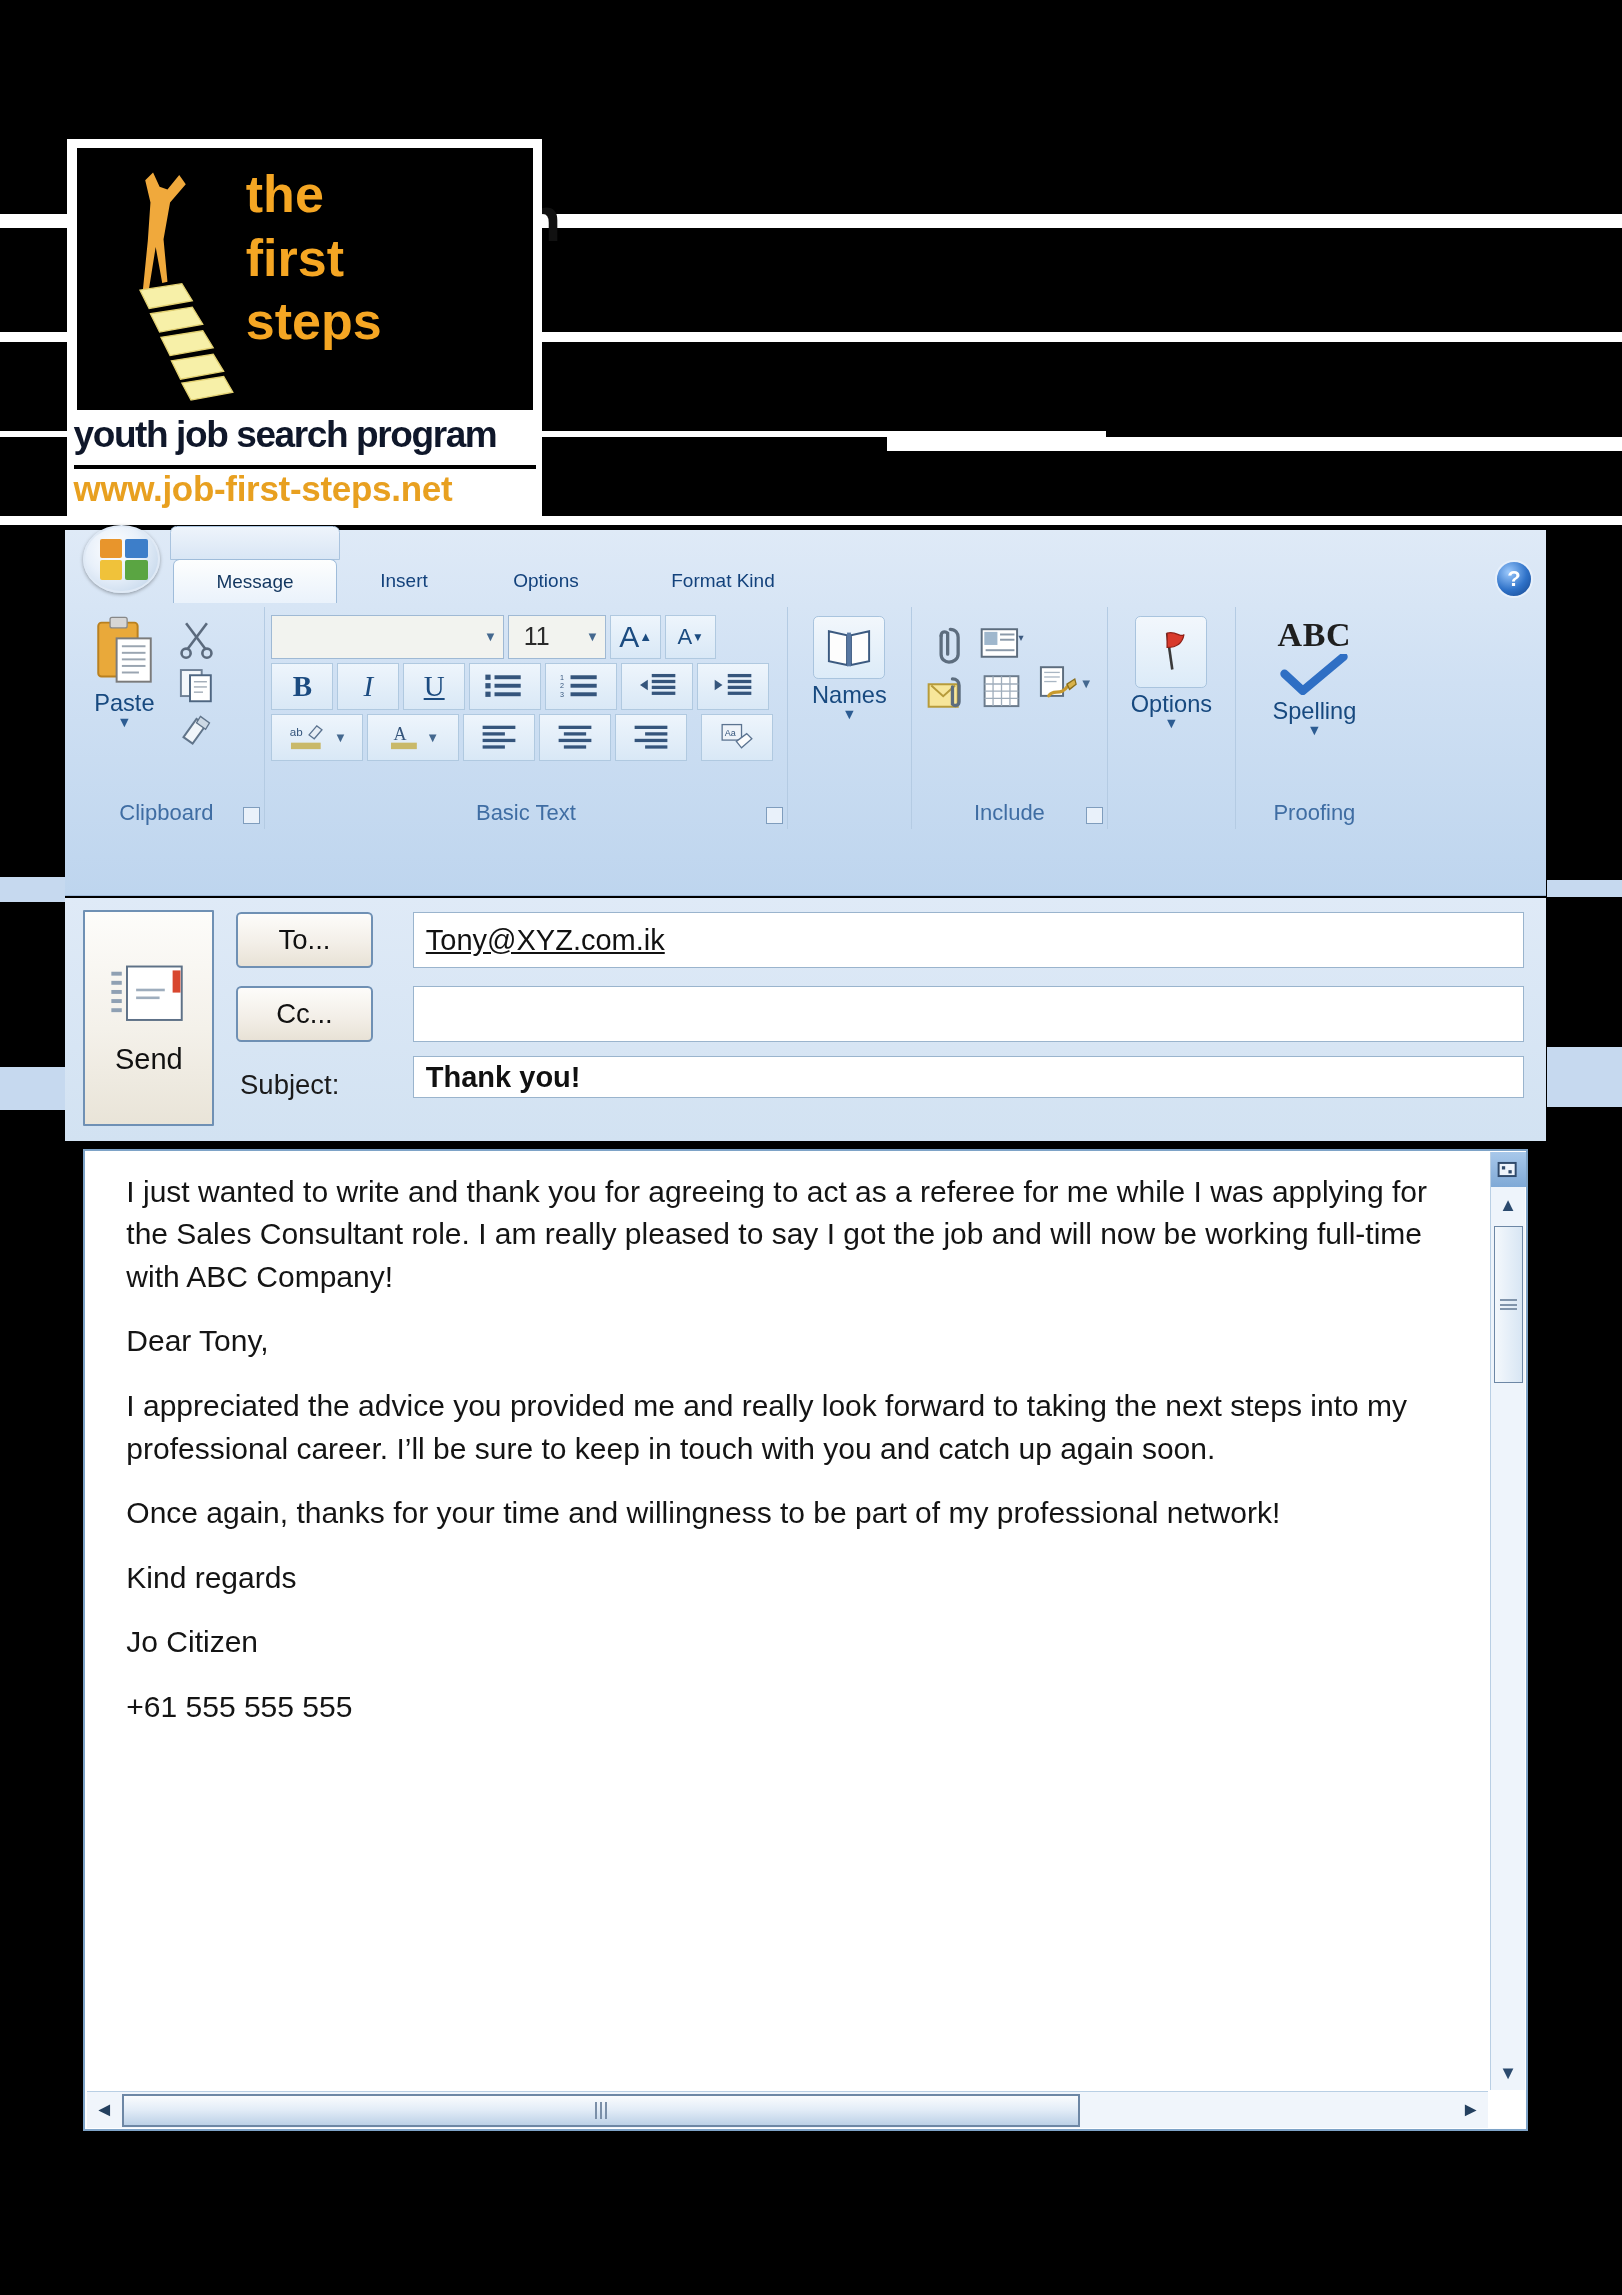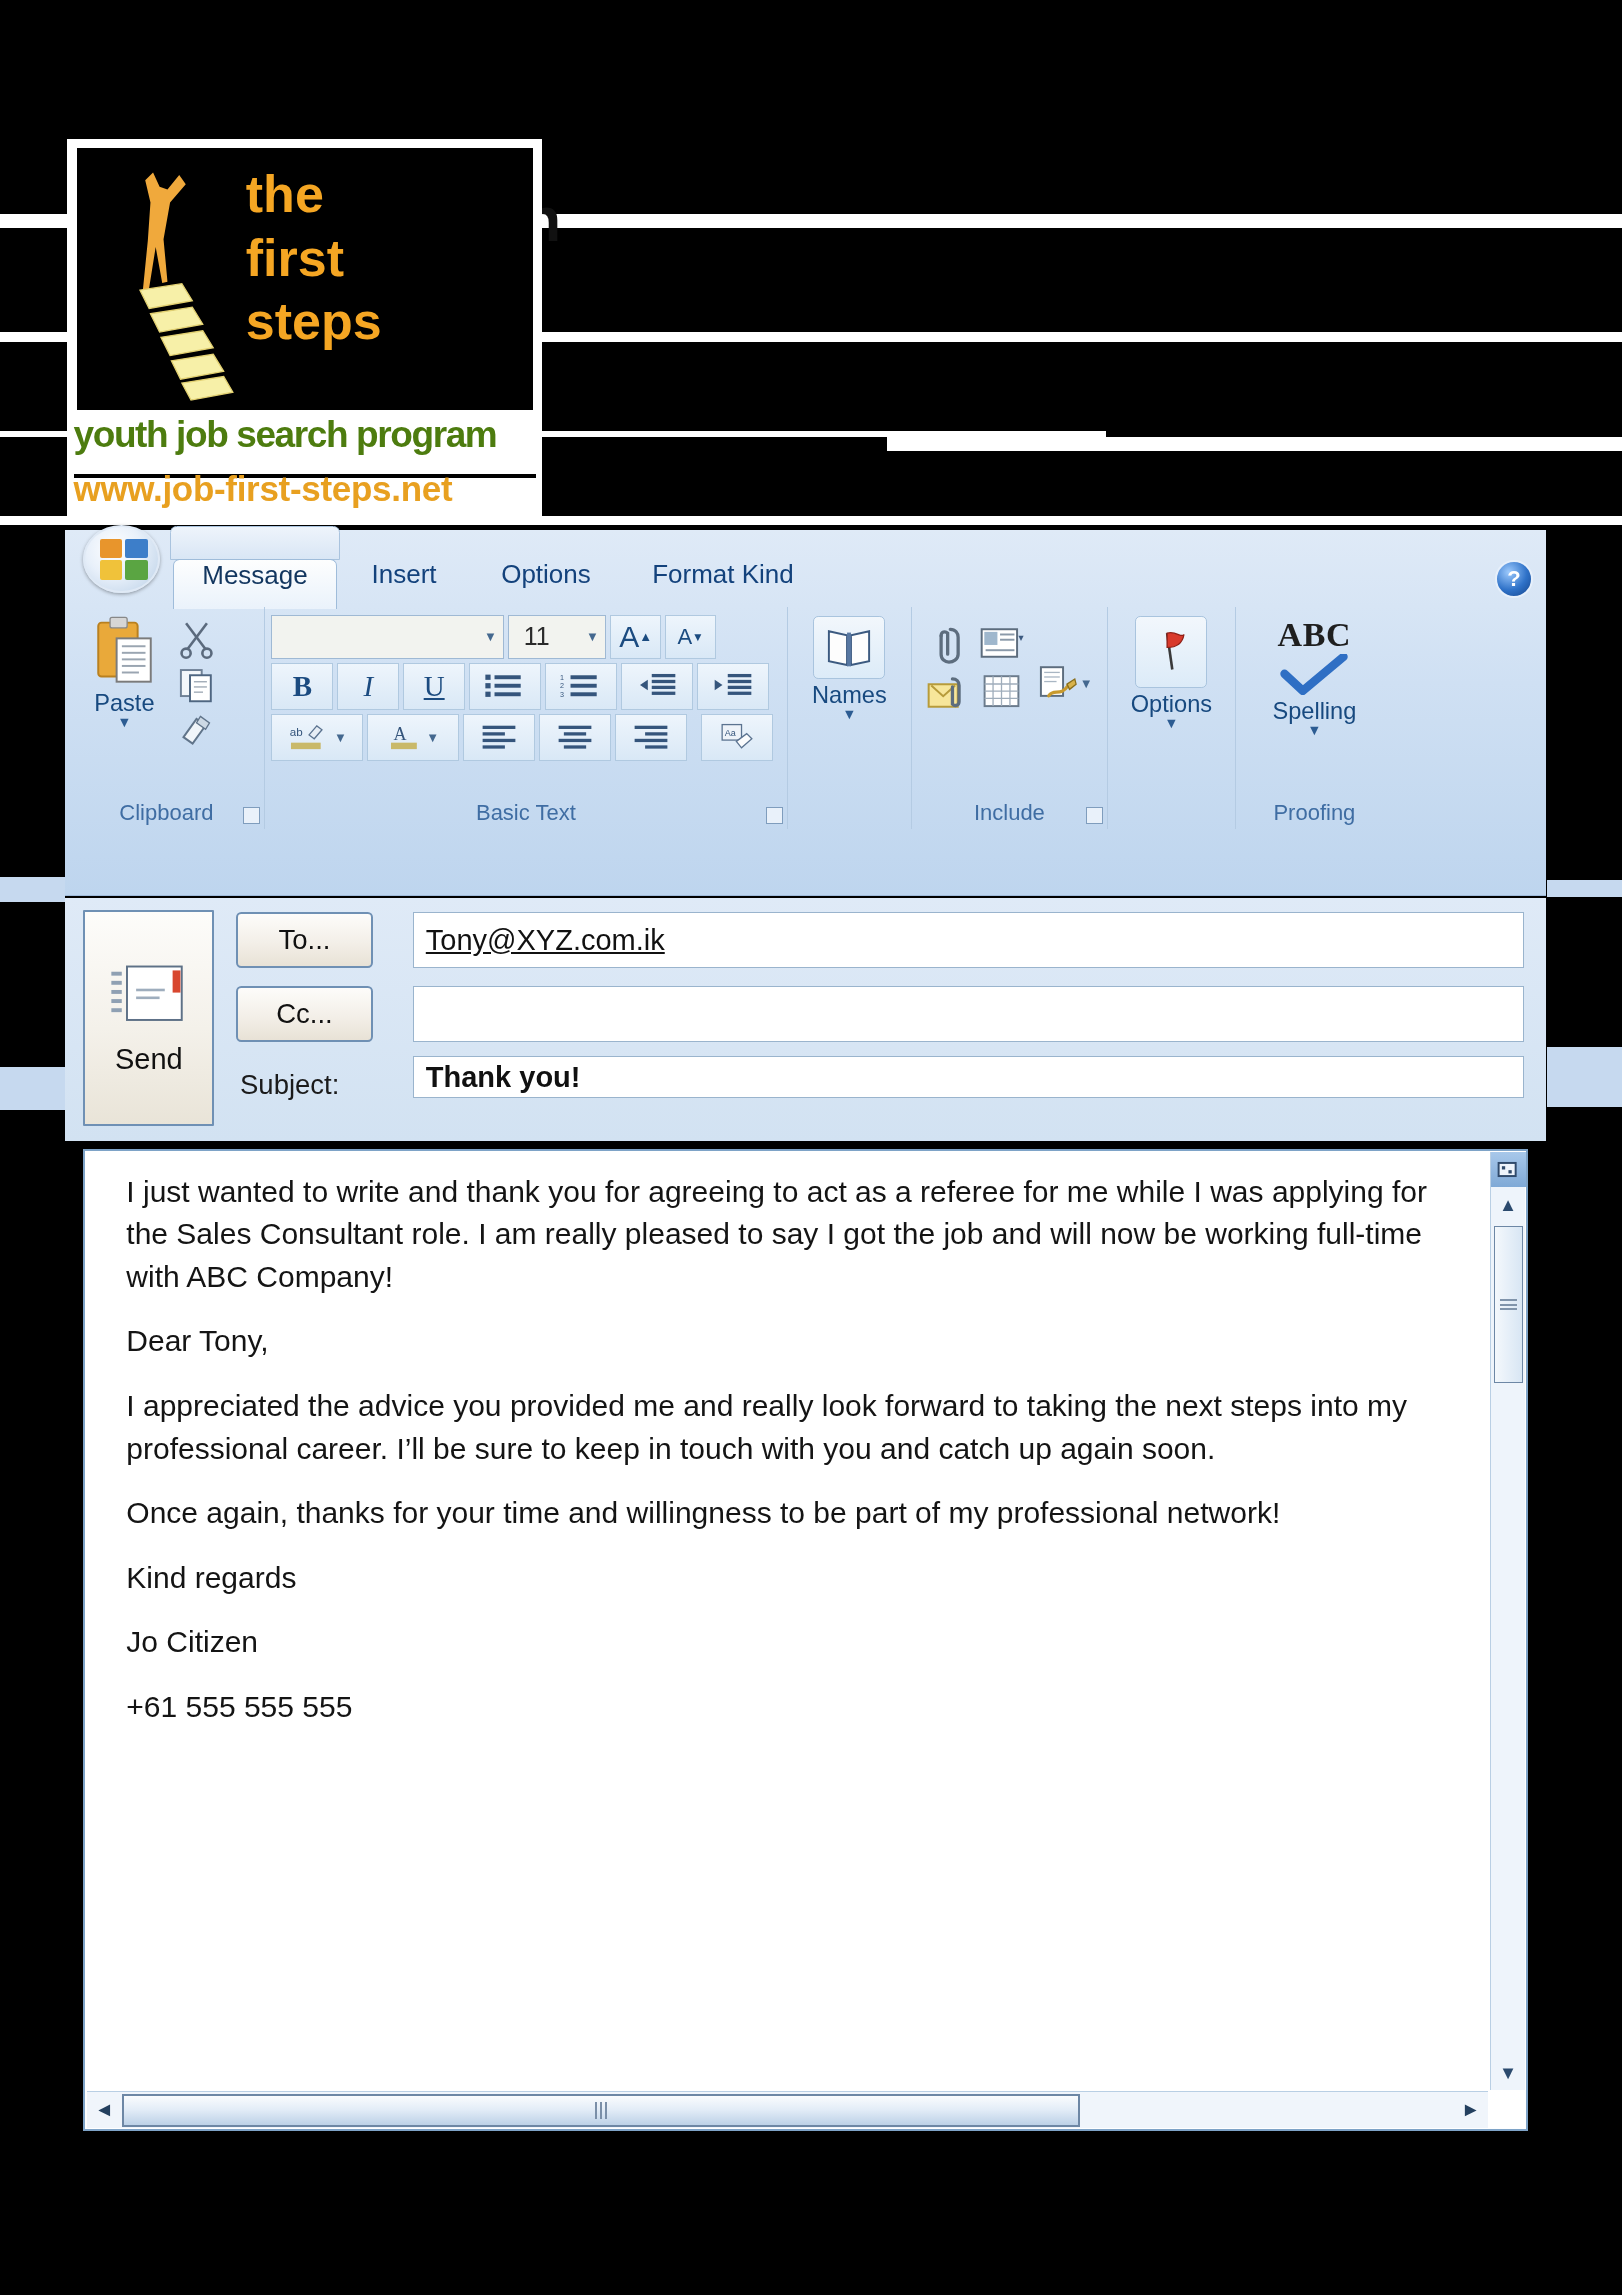--- a/index.html
+++ b/index.html
@@ -40,25 +40,25 @@
     background: #000000;
   }
   .logo-fig { position: absolute; left: 25px; top: 14.4px; width: 144px; height: 242px; }
   .logo-words {
     position: absolute; left: 169px; top: 15.7px;
     color: #f5a623; font-weight: bold;
     font-size: 52px; line-height: 1.22;
   }
   .logo-tag {
     position: absolute; left: 6.5px; top: 275px; width: 462px;
-    color: #4d7c0f; font-weight: bold;
+    color: #0f172a; font-weight: bold;
     font-size: 37px; letter-spacing: -1.4px;
     white-space: nowrap;
     border-bottom: 4.6px solid #000;
-    padding-bottom: 18px;
+    padding-bottom: 9px;
   }
   .logo-url {
     position: absolute; left: 6.5px; top: 330px;
     color: #e8a020; font-weight: bold;
     font-size: 35px; letter-spacing: -0.3px;
     white-space: nowrap;
   }
 
   
   .ow {
@@ -86,23 +86,23 @@
   .orb-grid i { display:block; border-radius:2px; }
 
   .qat {
     position: absolute; left: 105px; top: -3.9px; width: 170px; height: 34px;
     background: linear-gradient(180deg,#eef4fb,#d9e6f5);
     border: 1.3px solid #a9c3de; border-radius: 6.5px 6.5px 0 0;
   }
 
   .tabs { position: absolute; left: 108px; top: 29px; height: 50px; }
   .tab {
-    position: absolute; top: 0; height: 50px;
-    display: flex; justify-content: center;
-    font-size: 26px; color: #13427c;
+    position: absolute; top: 0; height: 44px;
+    display: flex; align-items: center; justify-content: center;
+    font-size: 19px; color: #13427c;
     padding: 0 14.4px;
   }
   .tab.active {
     background: linear-gradient(180deg,#fdfefe,#eaf2fb);
     border: 1.3px solid #9fbcda; border-bottom: none;
     border-radius: 6.5px 6.5px 0 0;
     color: #12365f; font-weight: normal;
   }
   .help-btn {
     position: absolute; right: 13px; top: 30px;

